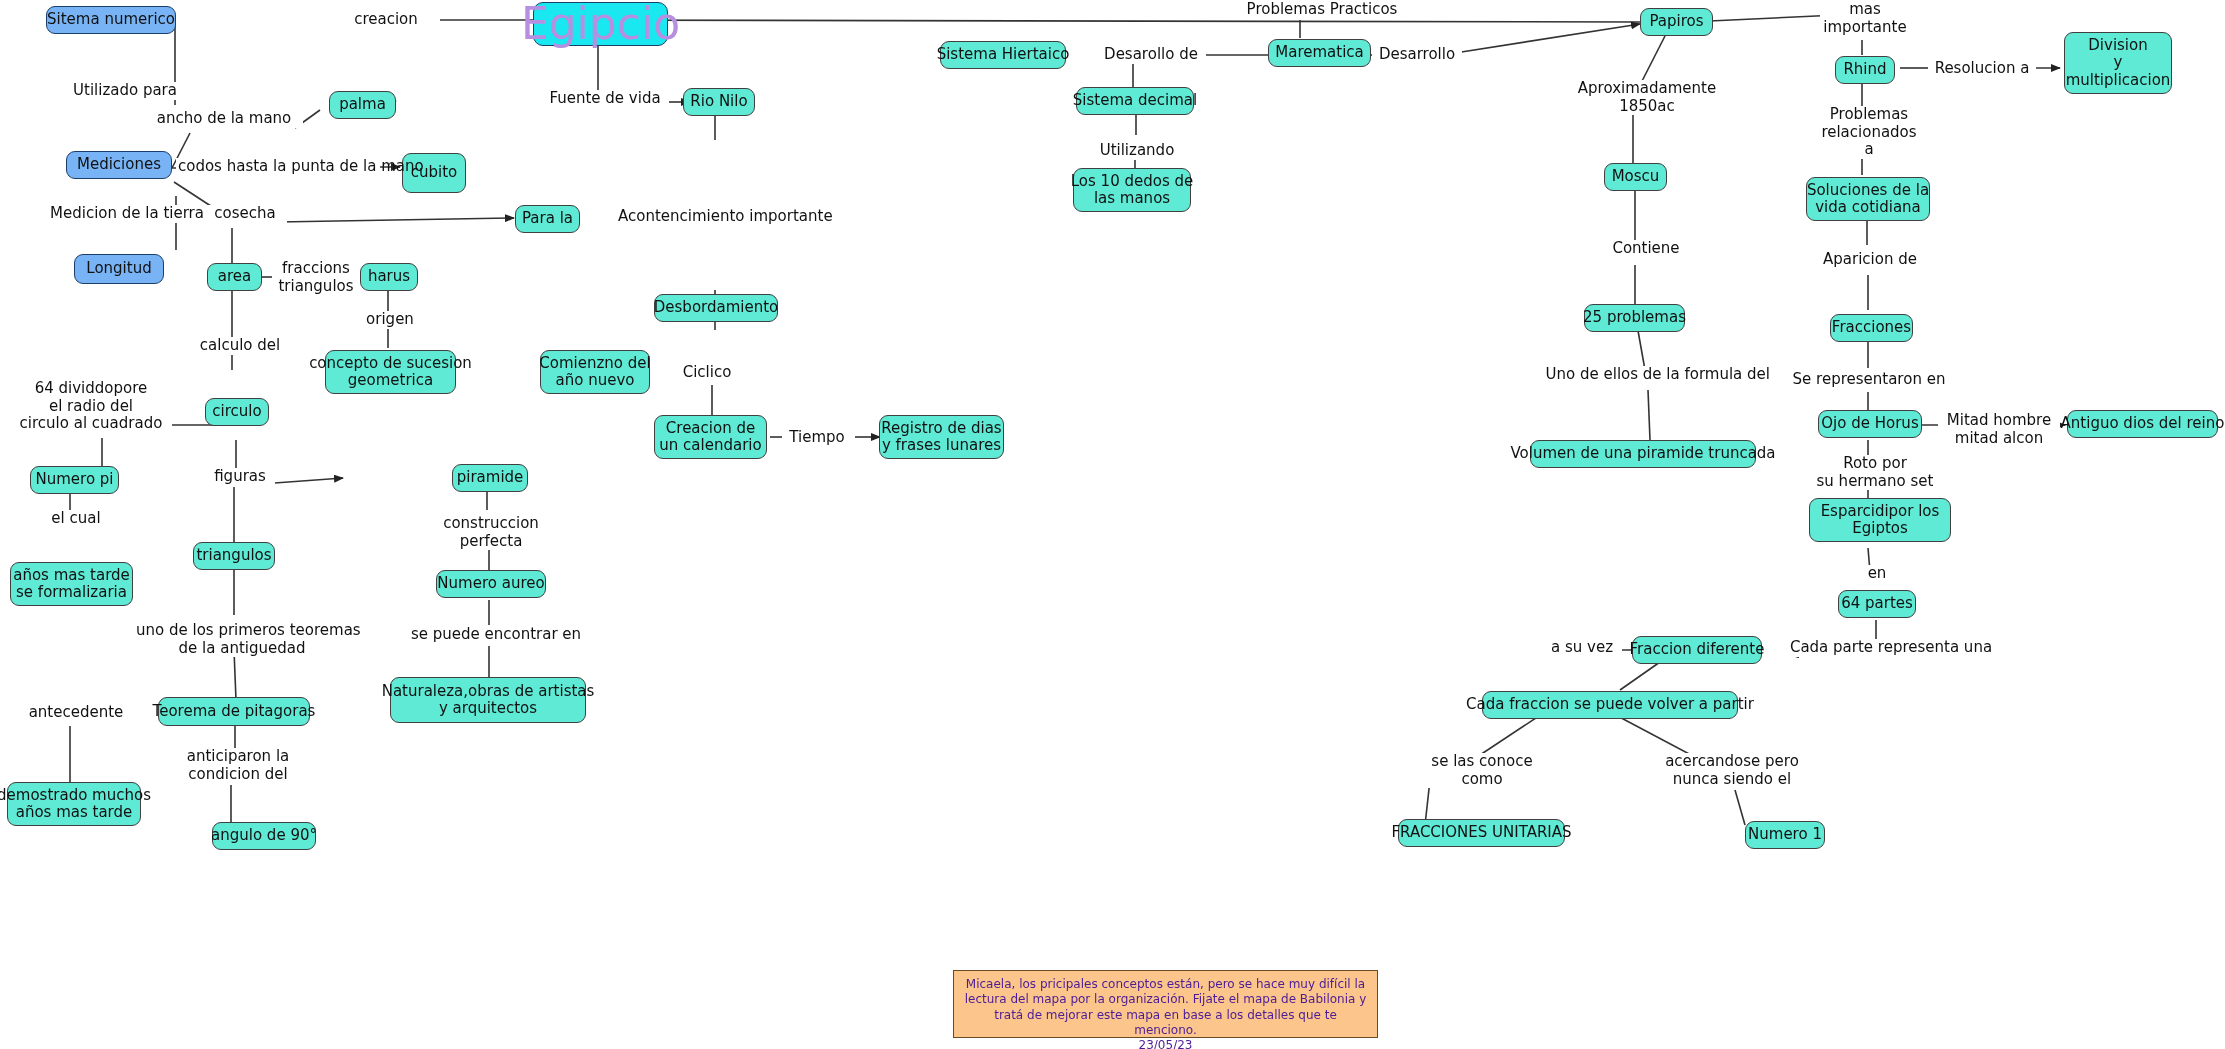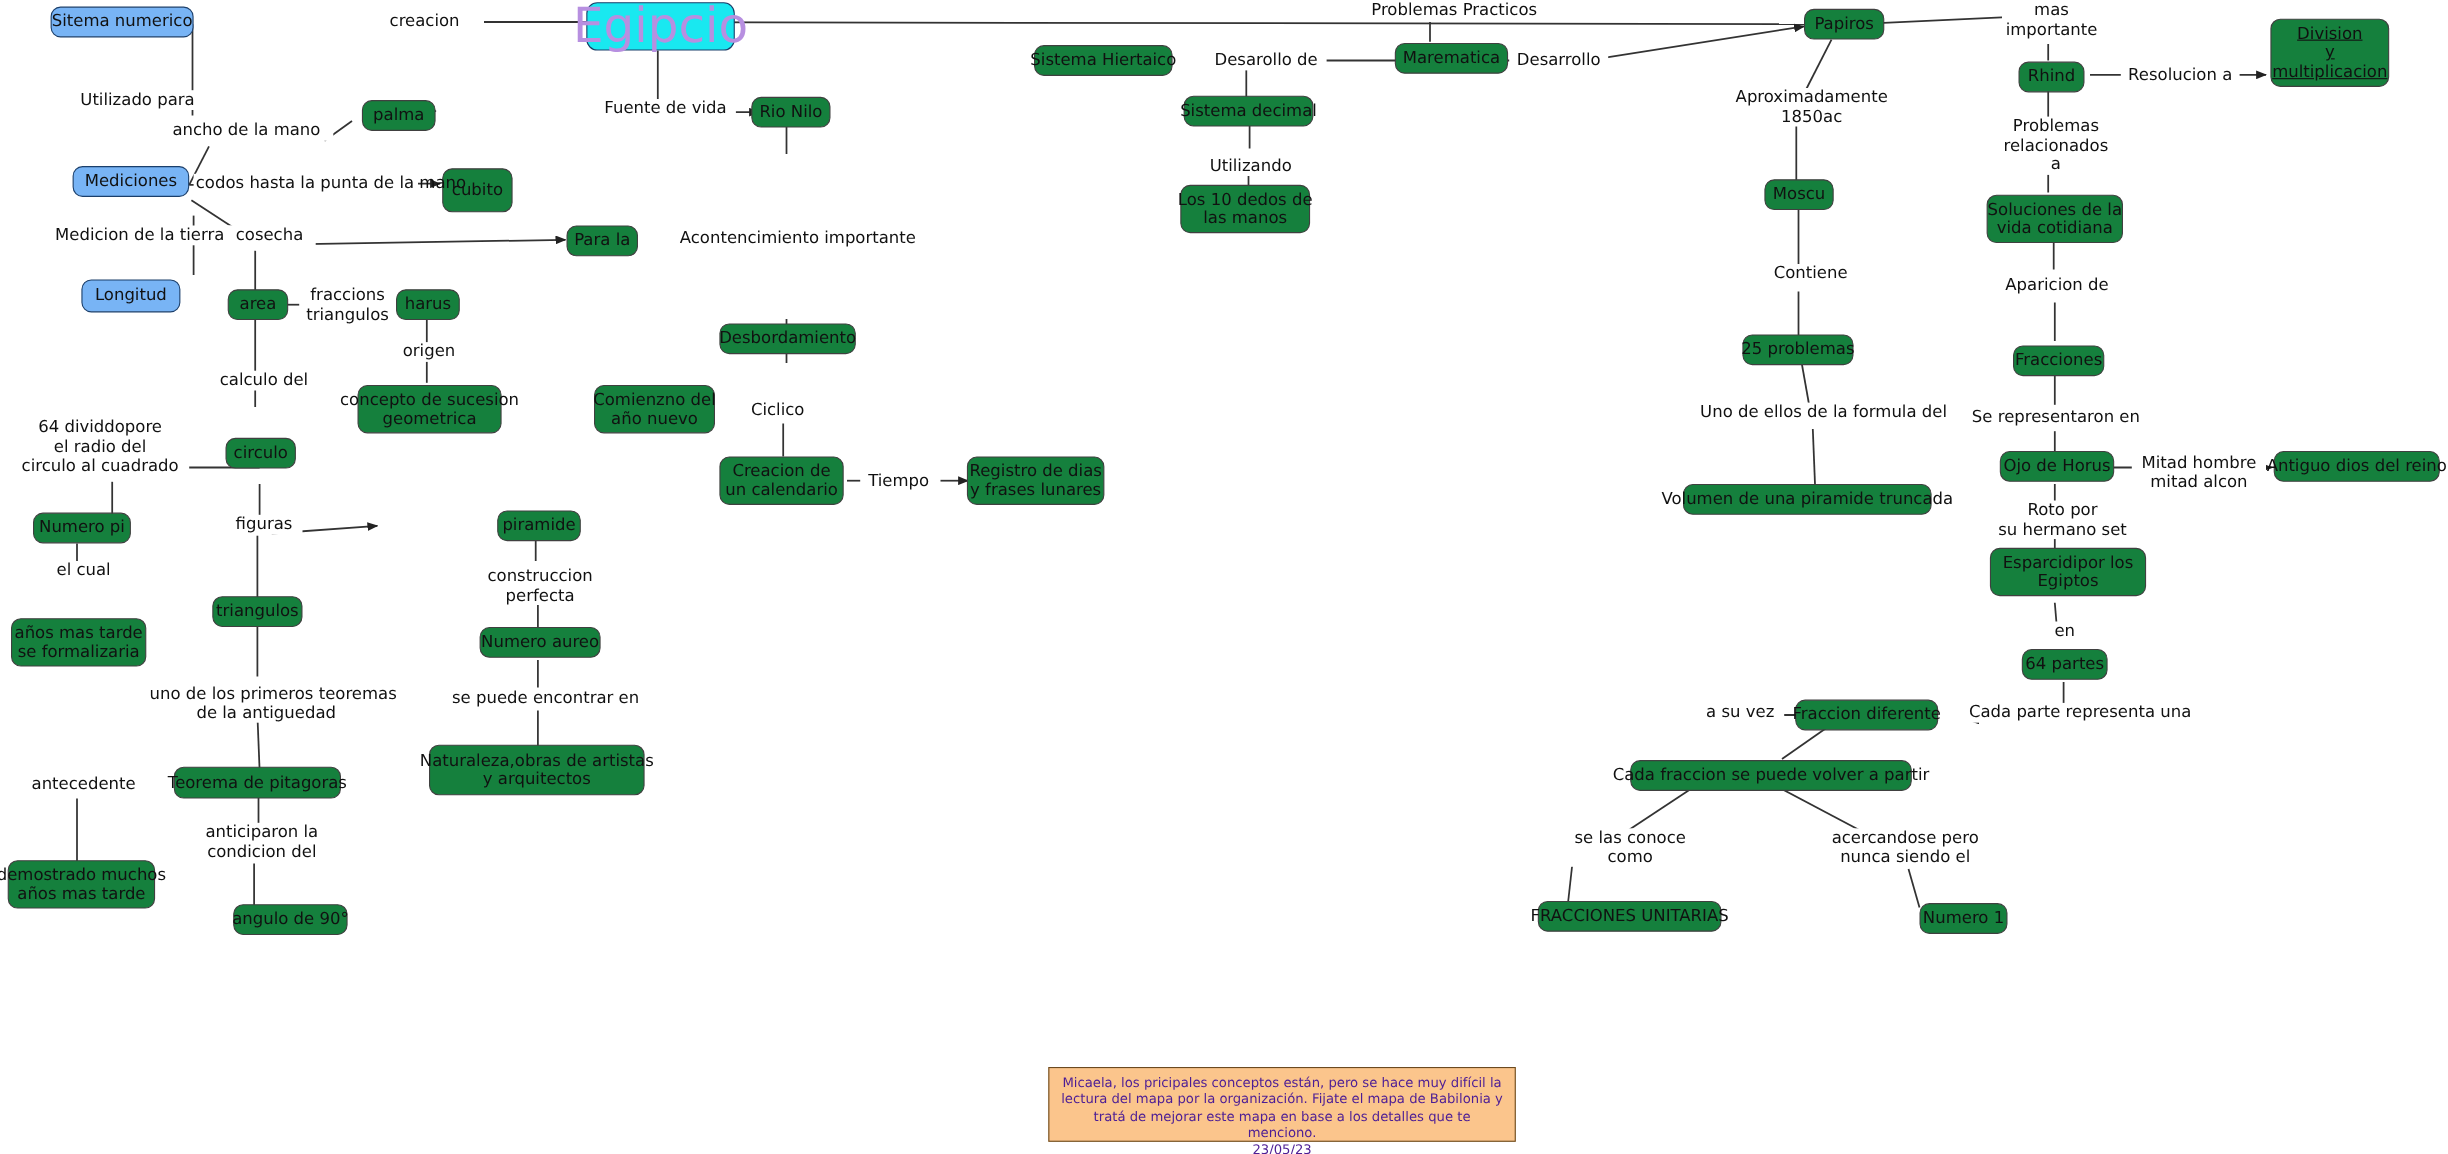--- a/index.html
+++ b/index.html
@@ -3,21 +3,21 @@
 <meta charset="utf-8">
 <style>
   html,body{margin:0;padding:0;background:#ffffff;}
   body{font-family:"DejaVu Sans","Liberation Sans",sans-serif;}
   #canvas{position:relative;width:2225px;height:1049px;background:#fff;overflow:hidden;}
 
   svg#edges{position:absolute;left:0;top:0;width:2225px;height:1049px;}
 
   .node{position:absolute;box-sizing:border-box;display:flex;align-items:center;
         justify-content:center;text-align:center;border:1px solid #404040;
-        border-radius:9px;background:#15803d;color:#111;font-size:15px;line-height:1.15;
+        border-radius:9px;background:#5eead4;color:#111;font-size:15px;line-height:1.15;
         padding:4px 9px;white-space:pre;}
   .node.blue{background:#78b4f5;border-color:#1b3f6b;}
   .node.center{background:#19e8f0;border:1px solid #1b3f6b;border-radius:10px;
         color:#b78fe0;font-size:44px;font-weight:400;letter-spacing:0px;padding:0;}
   .lbl{position:absolute;font-size:15px;color:#111;text-align:center;line-height:1.18;
        white-space:pre;background:#fff;padding:0 2px;}
   .comment{position:absolute;box-sizing:border-box;background:#fbc58c;border:1px solid #6b4a20;
        color:#4c1d95;font-size:12px;line-height:1.28;text-align:center;padding:6px 9px;
        white-space:pre-line;}
 </style>
@@ -166,21 +166,21 @@
   <div class="node" style="left:1076px;top:87px;width:118px;height:28px;">Sistema decimal</div>
   <div class="node" style="left:1073px;top:168px;width:118px;height:44px;">Los 10 dedos de
 las manos</div>
 
   <div class="node" style="left:1640px;top:8px;width:73px;height:28px;">Papiros</div>
   <div class="node" style="left:1604px;top:163px;width:63px;height:28px;">Moscu</div>
   <div class="node" style="left:1584px;top:304px;width:101px;height:28px;">25 problemas</div>
   <div class="node" style="left:1530px;top:440px;width:226px;height:28px;">Volumen de una piramide truncada</div>
 
   <div class="node" style="left:1835px;top:56px;width:60px;height:28px;">Rhind</div>
-  <div class="node" style="left:2064px;top:17px;width:108px;height:62px;text-decoration:underline;">Division
+  <div class="node" style="left:2064px;top:32px;width:108px;height:62px;">Division
 y
 multiplicacion</div>
   <div class="node" style="left:1806px;top:177px;width:124px;height:44px;">Soluciones de la
 vida cotidiana</div>
   <div class="node" style="left:1830px;top:314px;width:83px;height:28px;">Fracciones</div>
   <div class="node" style="left:1818px;top:410px;width:104px;height:28px;">Ojo de Horus</div>
   <div class="node" style="left:2067px;top:410px;width:151px;height:28px;">Antiguo dios del reino</div>
   <div class="node" style="left:1809px;top:498px;width:142px;height:44px;">Esparcidipor los
 Egiptos</div>
   <div class="node" style="left:1838px;top:590px;width:78px;height:28px;">64 partes</div>

